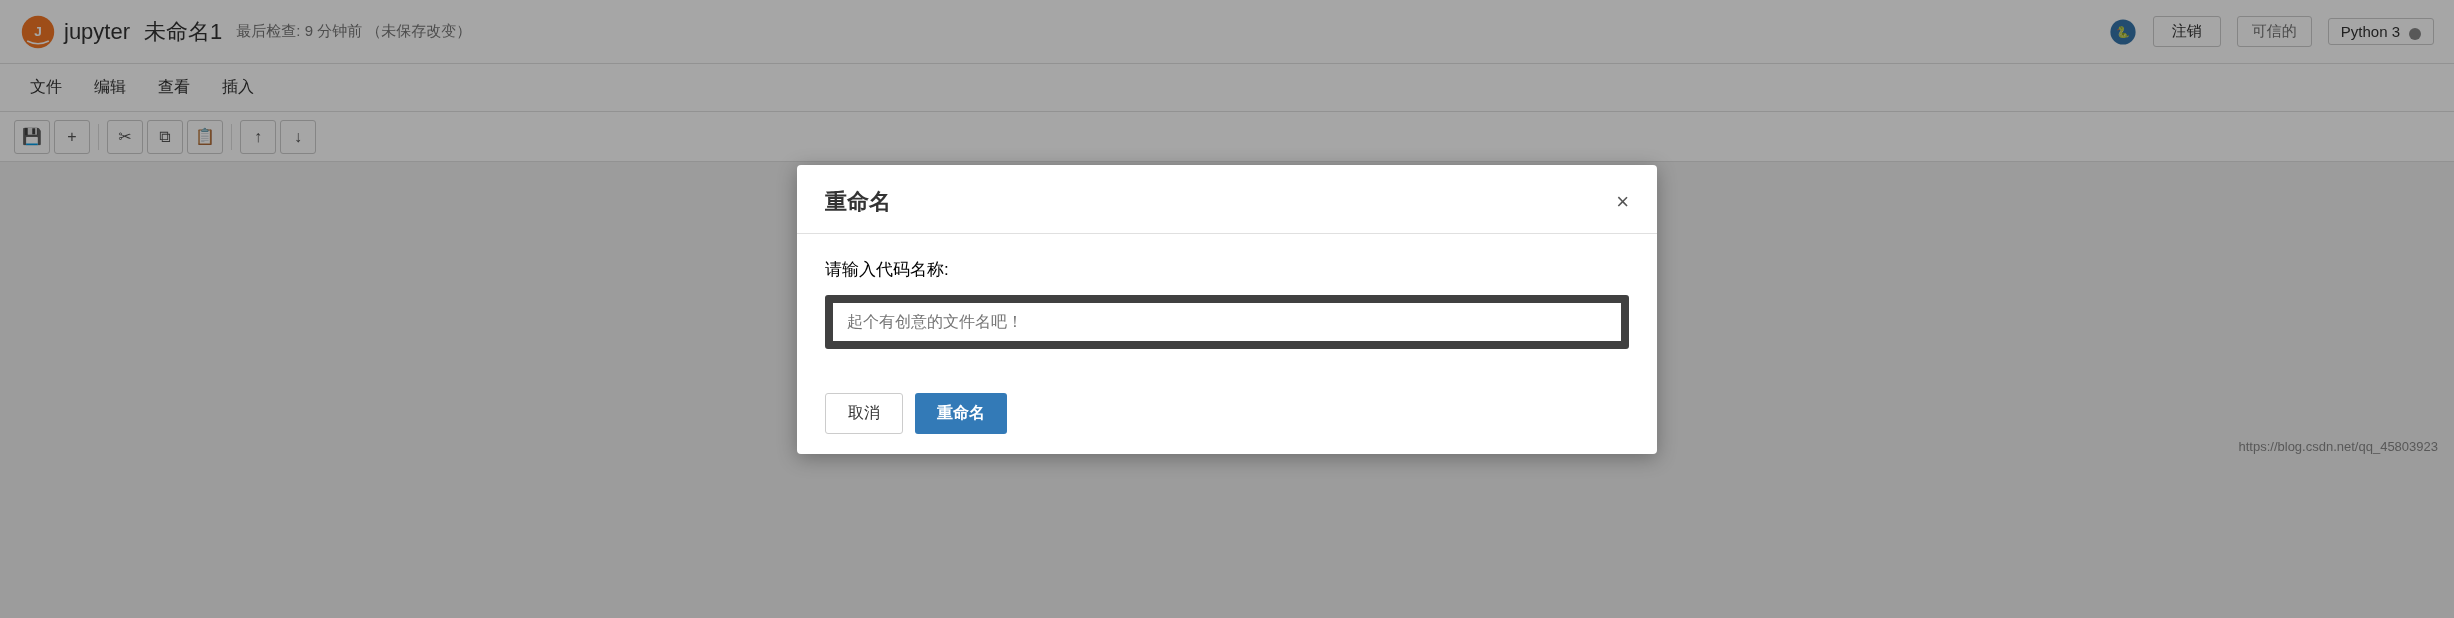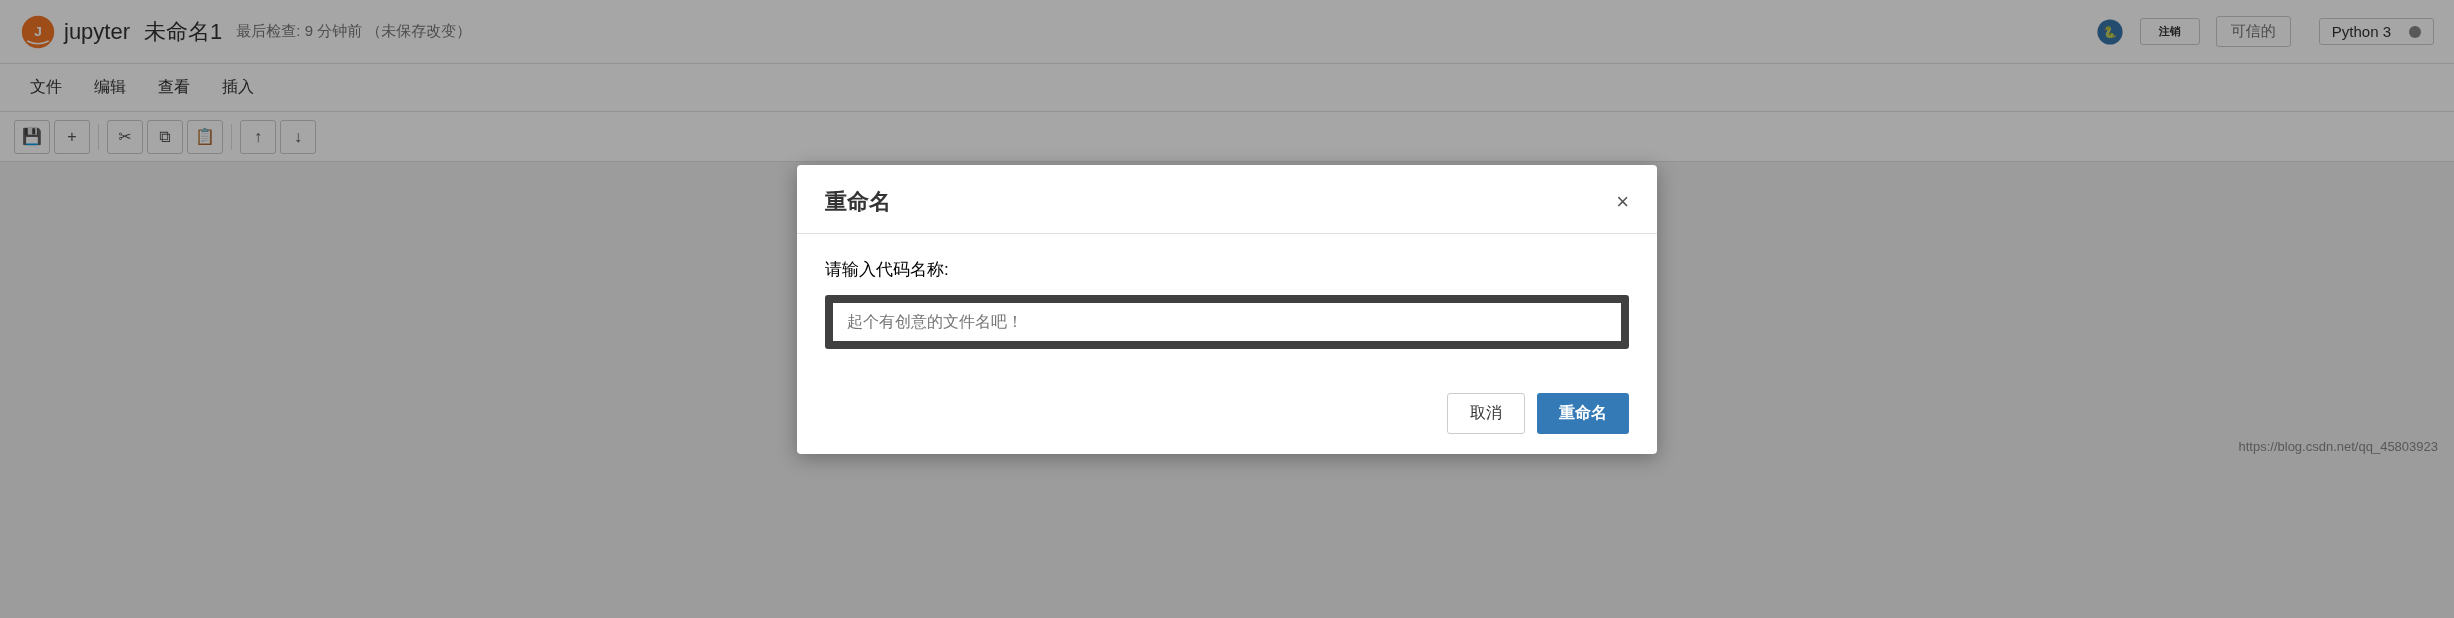--- a/index.html
+++ b/index.html
@@ -45,37 +45,35 @@
     .navbar-right {
       margin-left: auto;
       display: flex;
       align-items: center;
       gap: 16px;
     }
     .btn-logout {
       border: 1px solid #ccc;
       background: #fff;
       padding: 5px 18px;
-      font-size: 11px;
-      border-radius: 3px;
-      cursor: pointer;
-      color: #333;
-      font-weight: bold;
+      font-size: 15px;
+      border-radius: 3px;
+      cursor: pointer;
+      color: #333;
     }
     .python-badge {
       display: flex;
-      align-items: center;
-      gap: 14px;
+      align-items: flex-end;
+      gap: 5px;
       border: 1px solid #ccc;
       padding: 4px 12px;
       border-radius: 3px;
       font-size: 15px;
       color: #333;
       background: #fff;
-      margin-left: 12px;
     }
     .python-icon {
       width: 28px;
       height: 28px;
     }
     .trusted-badge {
       border: 1px solid #ccc;
       background: #fff;
       padding: 5px 14px;
       font-size: 15px;
@@ -226,21 +224,20 @@
       padding: 10px 14px;
       font-size: 16px;
       border: 8px solid #404040;
       border-radius: 3px;
       outline: none;
       color: #3b82f6;
     }
     .modal-footer {
       padding: 20px 28px;
       display: flex;
-      justify-content: flex-end;
       gap: 12px;
     }
     .btn-cancel {
       padding: 9px 22px;
       font-size: 16px;
       border: 1px solid #ccc;
       background: #fff;
       border-radius: 3px;
       cursor: pointer;
       color: #333;

